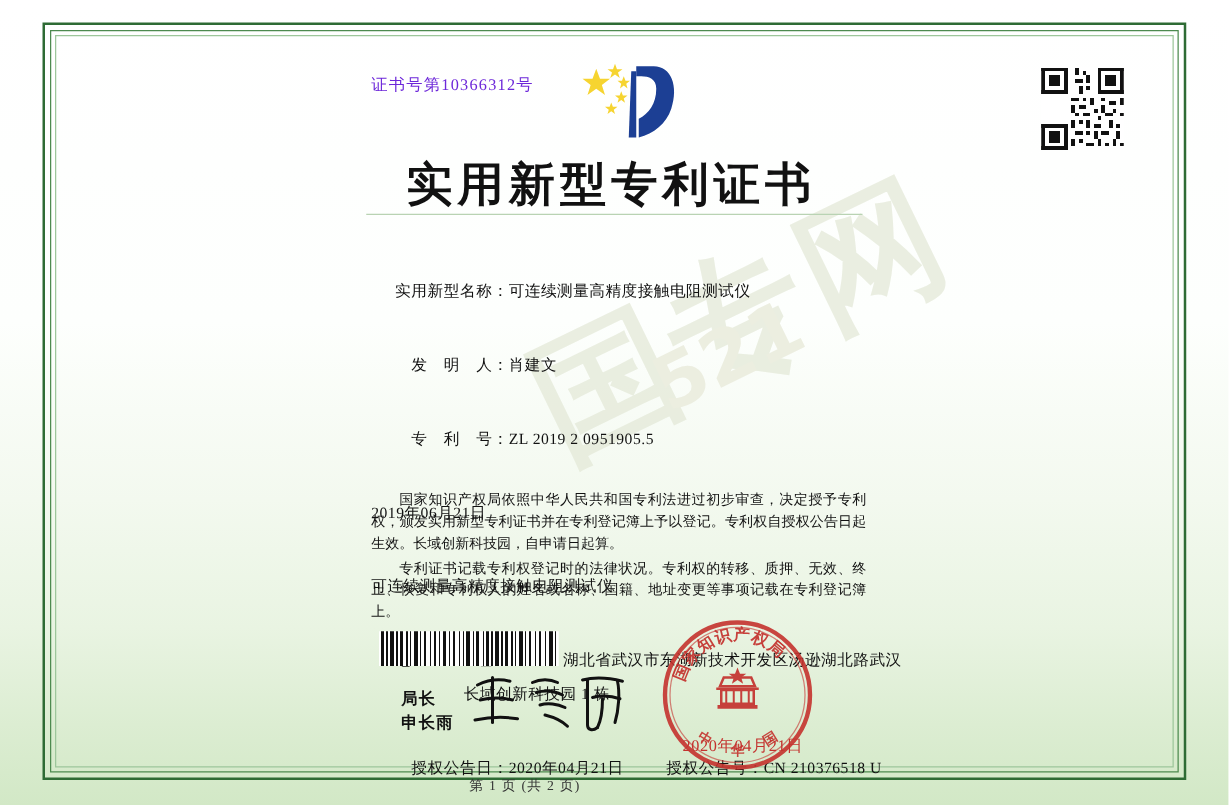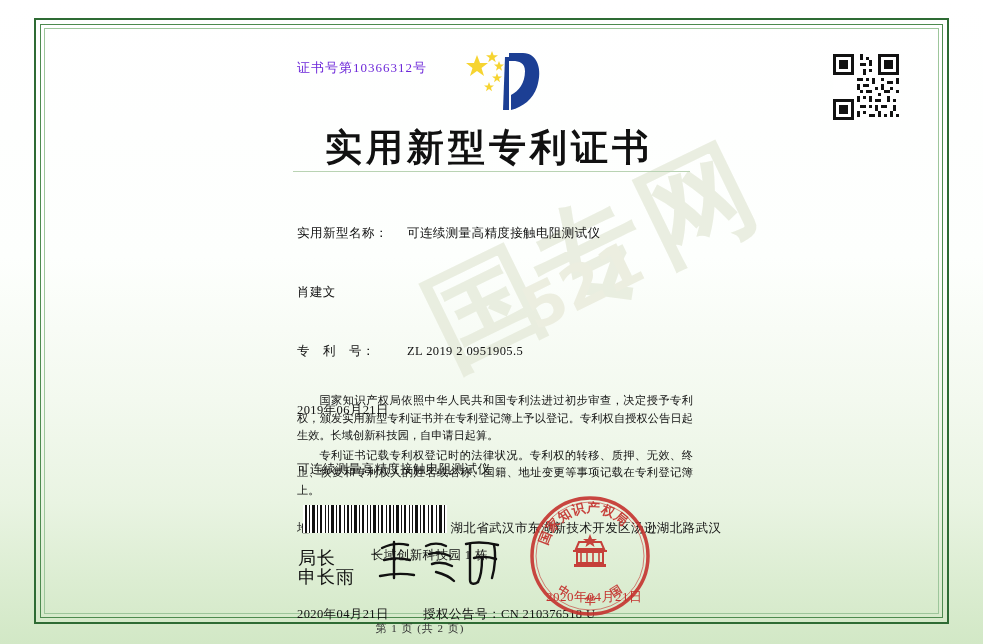--- a/index.html
+++ b/index.html
@@ -147,20 +147,21 @@
   }
   .field-row {
     display: flex;
     align-items: baseline;
     white-space: nowrap;
   }
   .field-label {
     width: 86px;
     flex: 0 0 86px;
     letter-spacing: 0.5px;
+    text-align: right;
   }
   .field-label.wide {
     width: 110px;
     flex: 0 0 110px;
   }
   .field-value {
     letter-spacing: 0.4px;
     margin-top: 32px;
   }
   .field-value.mono {
@@ -197,26 +198,27 @@
     position: absolute;
     left: 303px;
     top: 505px;
     width: 144px;
     height: 28px;
   }
 
   
   .sig-labels {
     position: absolute;
-    left: 298px;
+    left: 321px;
     top: 549px;
-    font-size: 18px;
+    font-size: 13px;
     line-height: 19px;
     color: #111;
     letter-spacing: 1px;
+    font-weight: bold;
   }
   .signature {
     position: absolute;
     left: 374px;
     top: 534px;
     width: 140px;
     height: 56px;
   }
 
   
@@ -345,38 +347,40 @@
   <div class="main-title">实用新型专利证书</div>
 
   <div class="rule rule-top"></div>
 
   <div class="fields">
     <div class="field-row">
       <span class="field-label wide">实用新型名称：</span>
       <span class="field-value">可连续测量高精度接触电阻测试仪</span>
     </div>
     <div class="field-row">
+      <span class="field-label wide">发　明　人：</span>
       <span class="field-value">肖建文</span>
     </div>
     <div class="field-row">
       <span class="field-label wide">专　利　号：</span>
       <span class="field-value mono">ZL 2019 2 0951905.5</span>
     </div>
     <div class="field-row">
       <span class="field-value">2019年06月21日</span>
     </div>
     <div class="field-row">
       <span class="field-value">可连续测量高精度接触电阻测试仪</span>
     </div>
     <div class="field-row">
       <span class="field-label wide">地　　　　址：</span>
       <span class="field-value">370000 湖北省武汉市东湖新技术开发区汤逊湖北路武汉</span>
     </div>
     <div class="addr-cont">长域创新科技园 1 栋</div>
     <div class="field-row">
+      <span class="field-label wide">授权公告日：</span>
       <span class="field-value">2020年04月21日</span>
       <span class="field-extra-label">授权公告号：</span>
       <span class="field-value mono">CN 210376518 U</span>
     </div>
   </div>
 
   <div class="body-text">
     <p>国家知识产权局依照中华人民共和国专利法进过初步审查，决定授予专利权，颁发实用新型专利证书并在专利登记簿上予以登记。专利权自授权公告日起生效。长域创新科技园，自申请日起算。</p>
     <p>专利证书记载专利权登记时的法律状况。专利权的转移、质押、无效、终止、恢复和专利权人的姓名或名称、国籍、地址变更等事项记载在专利登记簿上。</p>
   </div>

